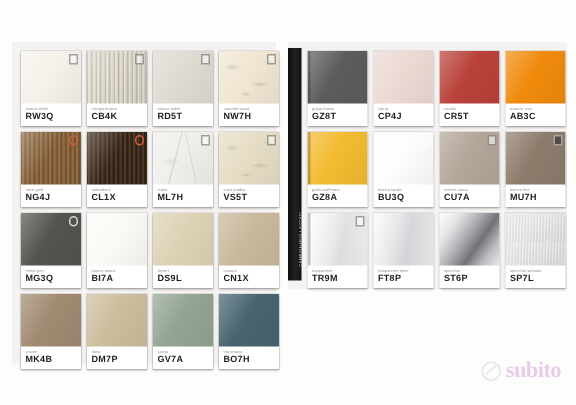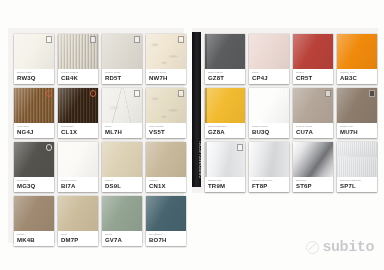--- a/index.html
+++ b/index.html
@@ -124,22 +124,22 @@
   }
   #watermark .wm-mark{
     width:11px;height:11px;border-radius:50%;
     border:1.4px solid #8d8d8d;position:relative;
   }
   #watermark .wm-mark::after{
     content:"";position:absolute;left:1px;top:4px;width:9px;height:1.4px;
     background:#8d8d8d;transform:rotate(-42deg);
   }
   #watermark .wm-text{
-    font-size:15px;font-weight:bold;color:#0f172a;letter-spacing:-.4px;
-    font-family:Liberation Mono, monospace;
+    font-size:15px;font-weight:bold;color:#a21caf;letter-spacing:-.4px;
+    font-family:Liberation Serif, serif;
   }
 </style>
 </head>
 <body>
 
 <div id="stage">
 
   <div class="panel" id="panel-left">
     <div class="panel-bg"></div>
     <div id="left-rows">

